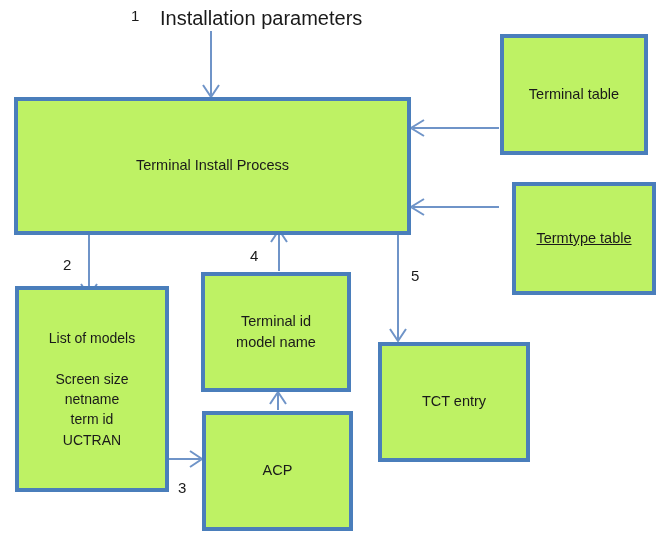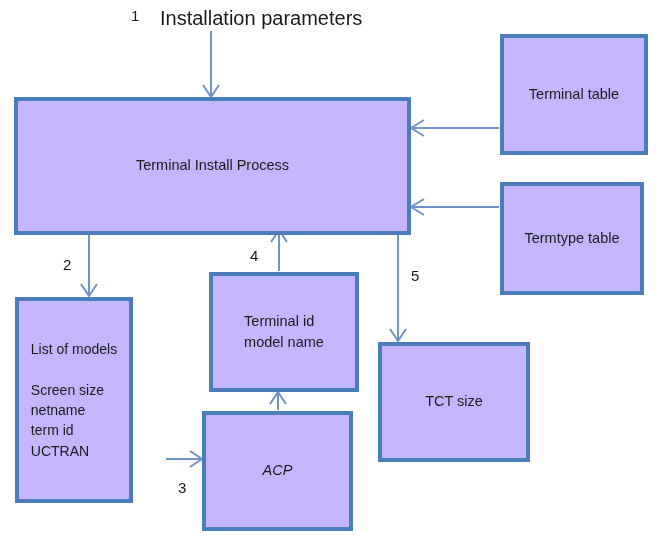--- a/index.html
+++ b/index.html
@@ -12,25 +12,25 @@
     width: 665px;
     height: 544px;
     background: #ffffff;
     font-family: "Liberation Sans", sans-serif;
     overflow: hidden;
   }
   .node {
     position: absolute;
     box-sizing: border-box;
     border: 4px solid #4a7ebb;
-    background: #c4b5fd;
+    background: #bef264;
     display: flex;
     align-items: center;
     justify-content: center;
-    text-align: left;
+    text-align: center;
     color: #1a1a1a;
     font-size: 14.5px;
     line-height: 1.45;
   }
   .node .node-label {
     display: block;
     white-space: pre-line;
     padding: 0 6px;
   }
   .node.multi {
@@ -125,39 +125,39 @@
   <div class="step-num" style="left:411px; top:267px;">5</div>
 
   <div class="node" style="left:14px; top:97px; width:397px; height:138px;">
     <span class="node-label">Terminal Install Process</span>
   </div>
 
   <div class="node" style="left:500px; top:34px; width:148px; height:121px;">
     <span class="node-label">Terminal table</span>
   </div>
 
-  <div class="node" style="left:500px; top:182px; width:144px; height:113px;">
+  <div class="node" style="left:512px; top:182px; width:144px; height:113px;text-decoration:underline;">
     <span class="node-label">Termtype table</span>
   </div>
 
-  <div class="node multi" style="left:15px; top:297px; width:118px; height:206px;">
+  <div class="node multi" style="left:15px; top:286px; width:154px; height:206px;">
     <span class="node-label">List of models
 
 Screen size
 netname
 term id
 UCTRAN</span>
   </div>
 
-  <div class="node" style="left:209px; top:272px; width:150px; height:120px;">
+  <div class="node" style="left:201px; top:272px; width:150px; height:120px;">
     <span class="node-label">Terminal id
 model name</span>
   </div>
 
-  <div class="node" style="left:202px; top:411px; width:151px; height:120px;font-style:italic;">
+  <div class="node" style="left:202px; top:411px; width:151px; height:120px;">
     <span class="node-label">ACP</span>
   </div>
 
   <div class="node" style="left:378px; top:342px; width:152px; height:120px;">
-    <span class="node-label">TCT size</span>
+    <span class="node-label">TCT entry</span>
   </div>
 
 </div>
 
 </body></html>

